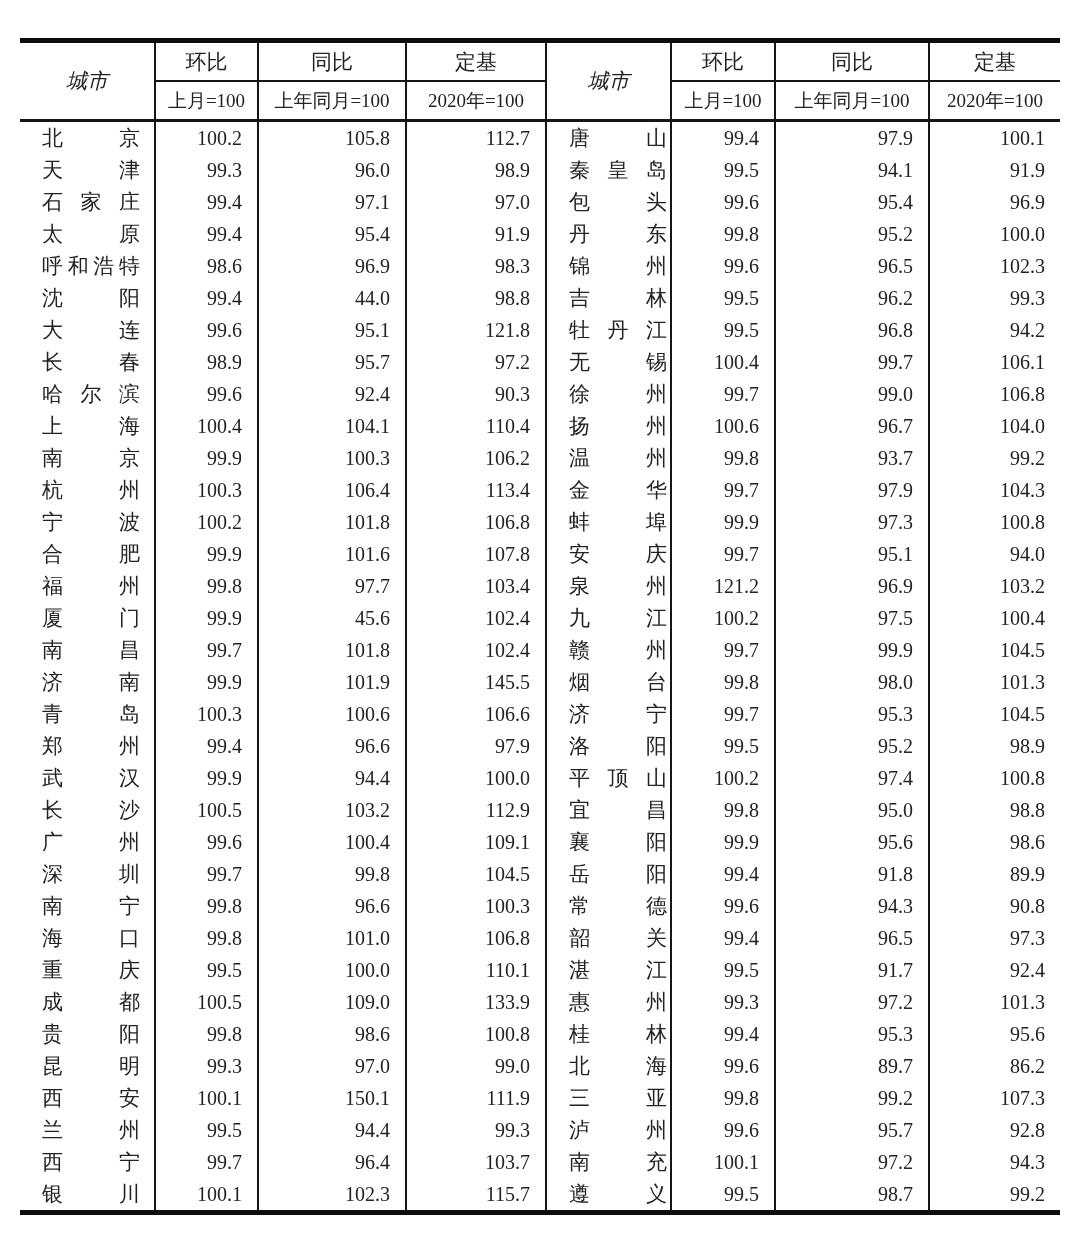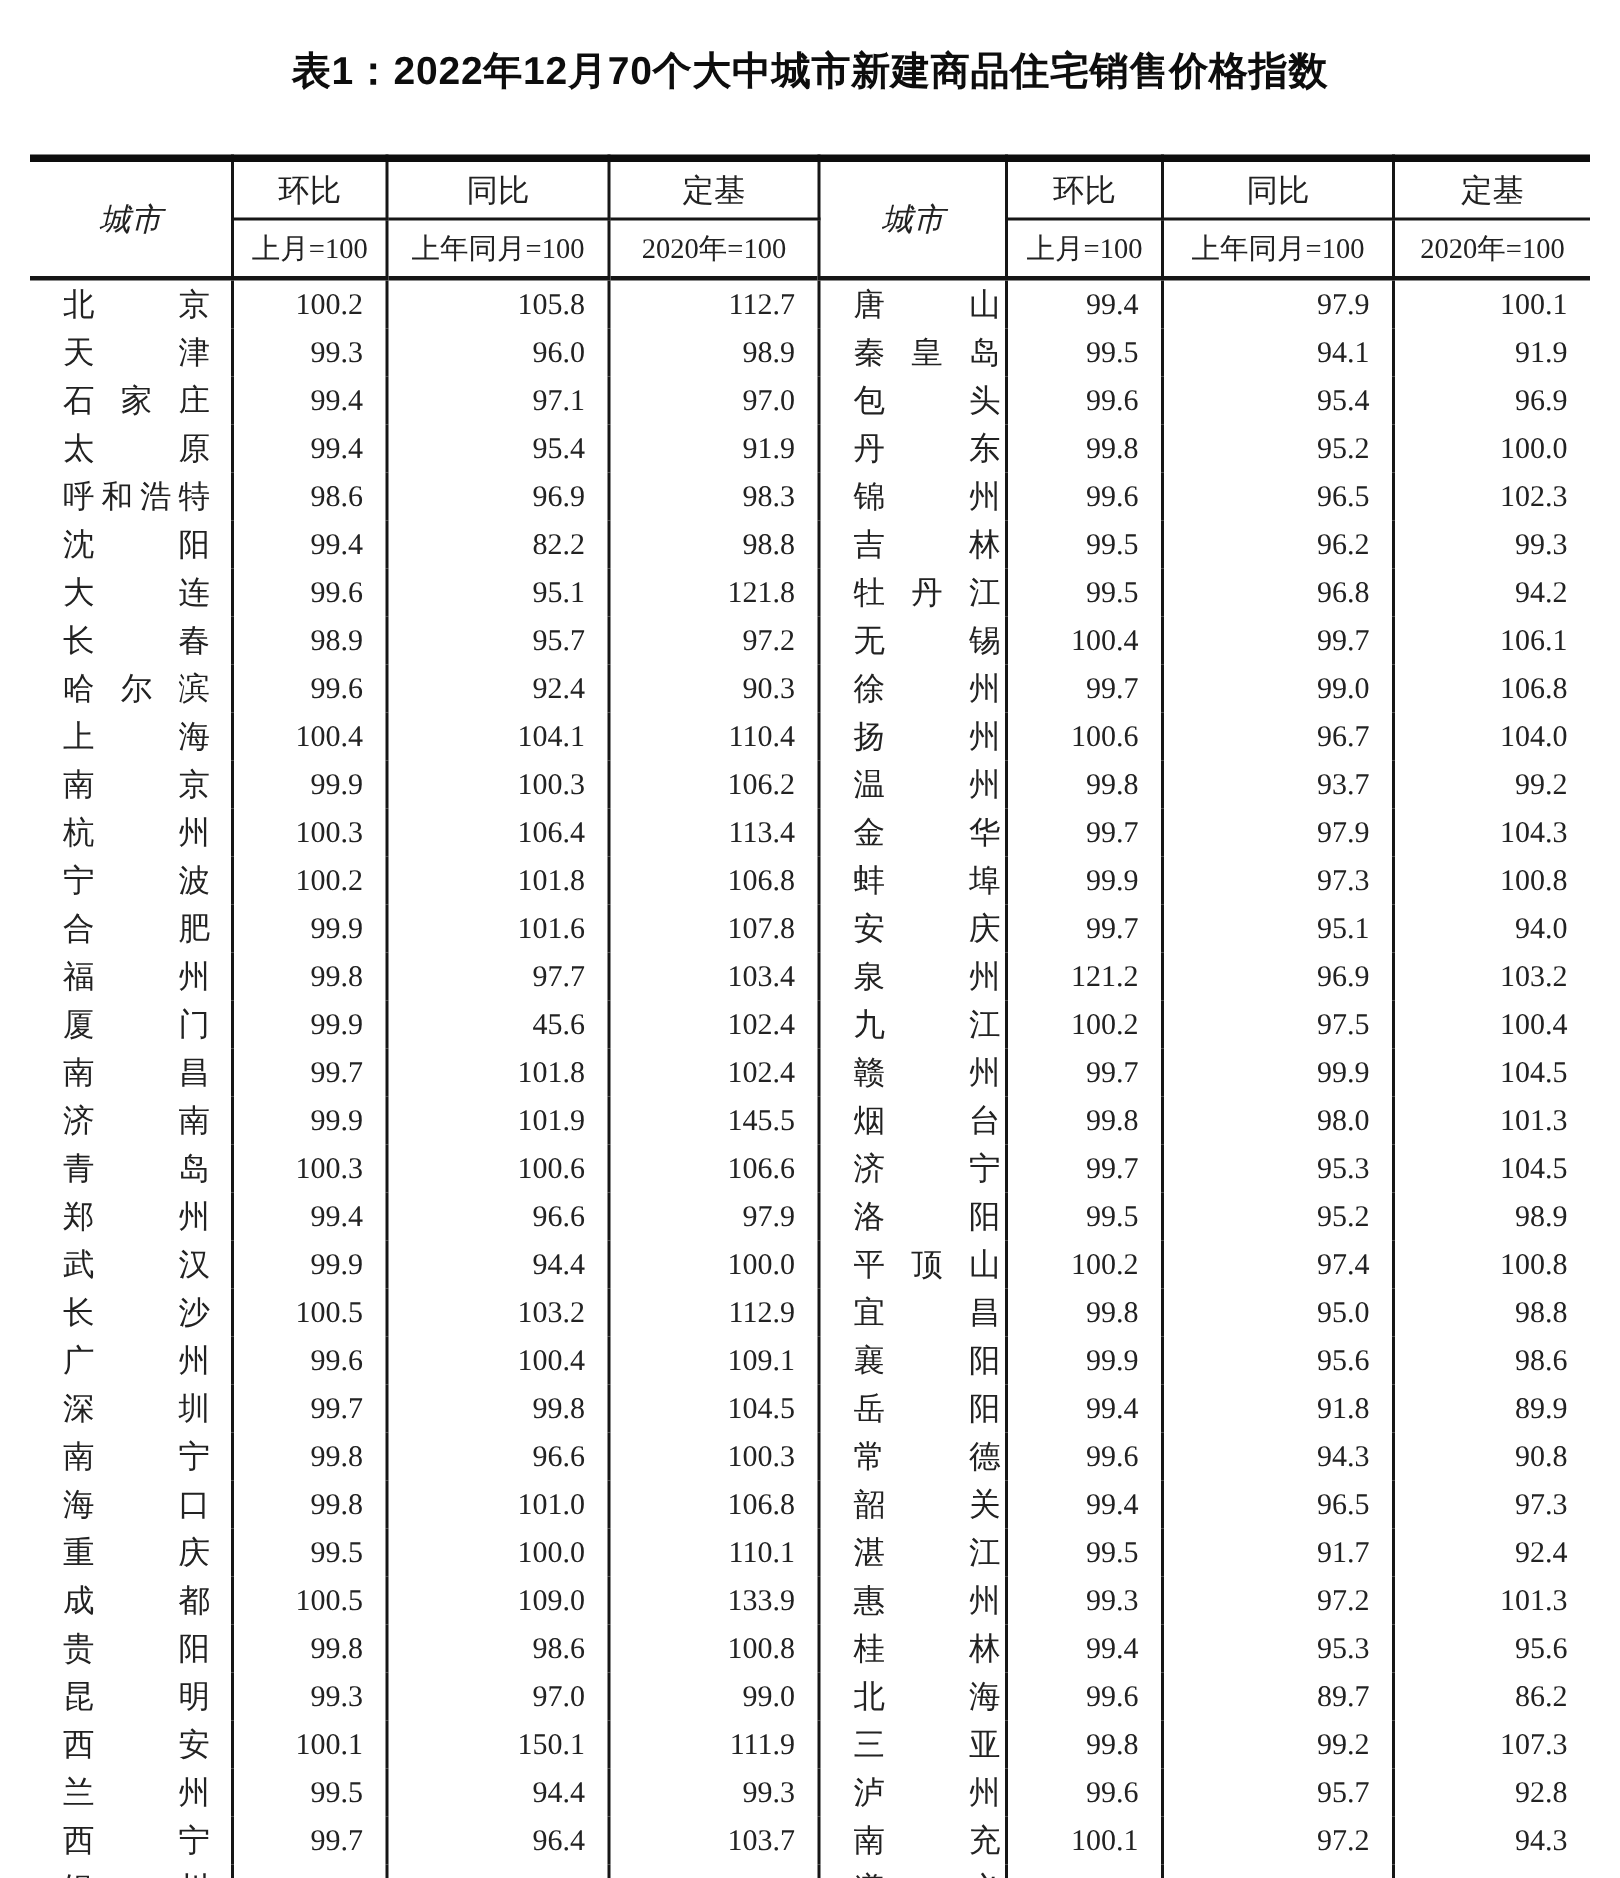--- a/index.html
+++ b/index.html
@@ -80,21 +80,20 @@
   }
   .price-table tbody td.num {
     text-align: right;
     padding-right: 15px;
   }
 </style>
 </head>
 <body>
 
 <div class="page">
-  <h1 class="doc-title">表1：2022年12月70个大中城市新建商品住宅销售价格指数</h1>
 
   <table class="price-table">
     <colgroup>
       <col style="width:135px">
         <col style="width:103px">
         <col style="width:148px">
         <col style="width:140px">
       <col style="width:125px">
         <col style="width:104px">
         <col style="width:154px">
@@ -226,21 +225,21 @@
           <td class="num">102.3</td>
         </tr>
         <tr>
           <td class="city">
             <span class="city-name">
               <span>沈</span>
               <span>阳</span>
             </span>
           </td>
           <td class="num">99.4</td>
-          <td class="num">82.2</td>
+          <td class="num">44.0</td>
           <td class="num">98.8</td>
           <td class="city">
             <span class="city-name">
               <span>吉</span>
               <span>林</span>
             </span>
           </td>
           <td class="num">99.5</td>
           <td class="num">96.2</td>
           <td class="num">99.3</td>

